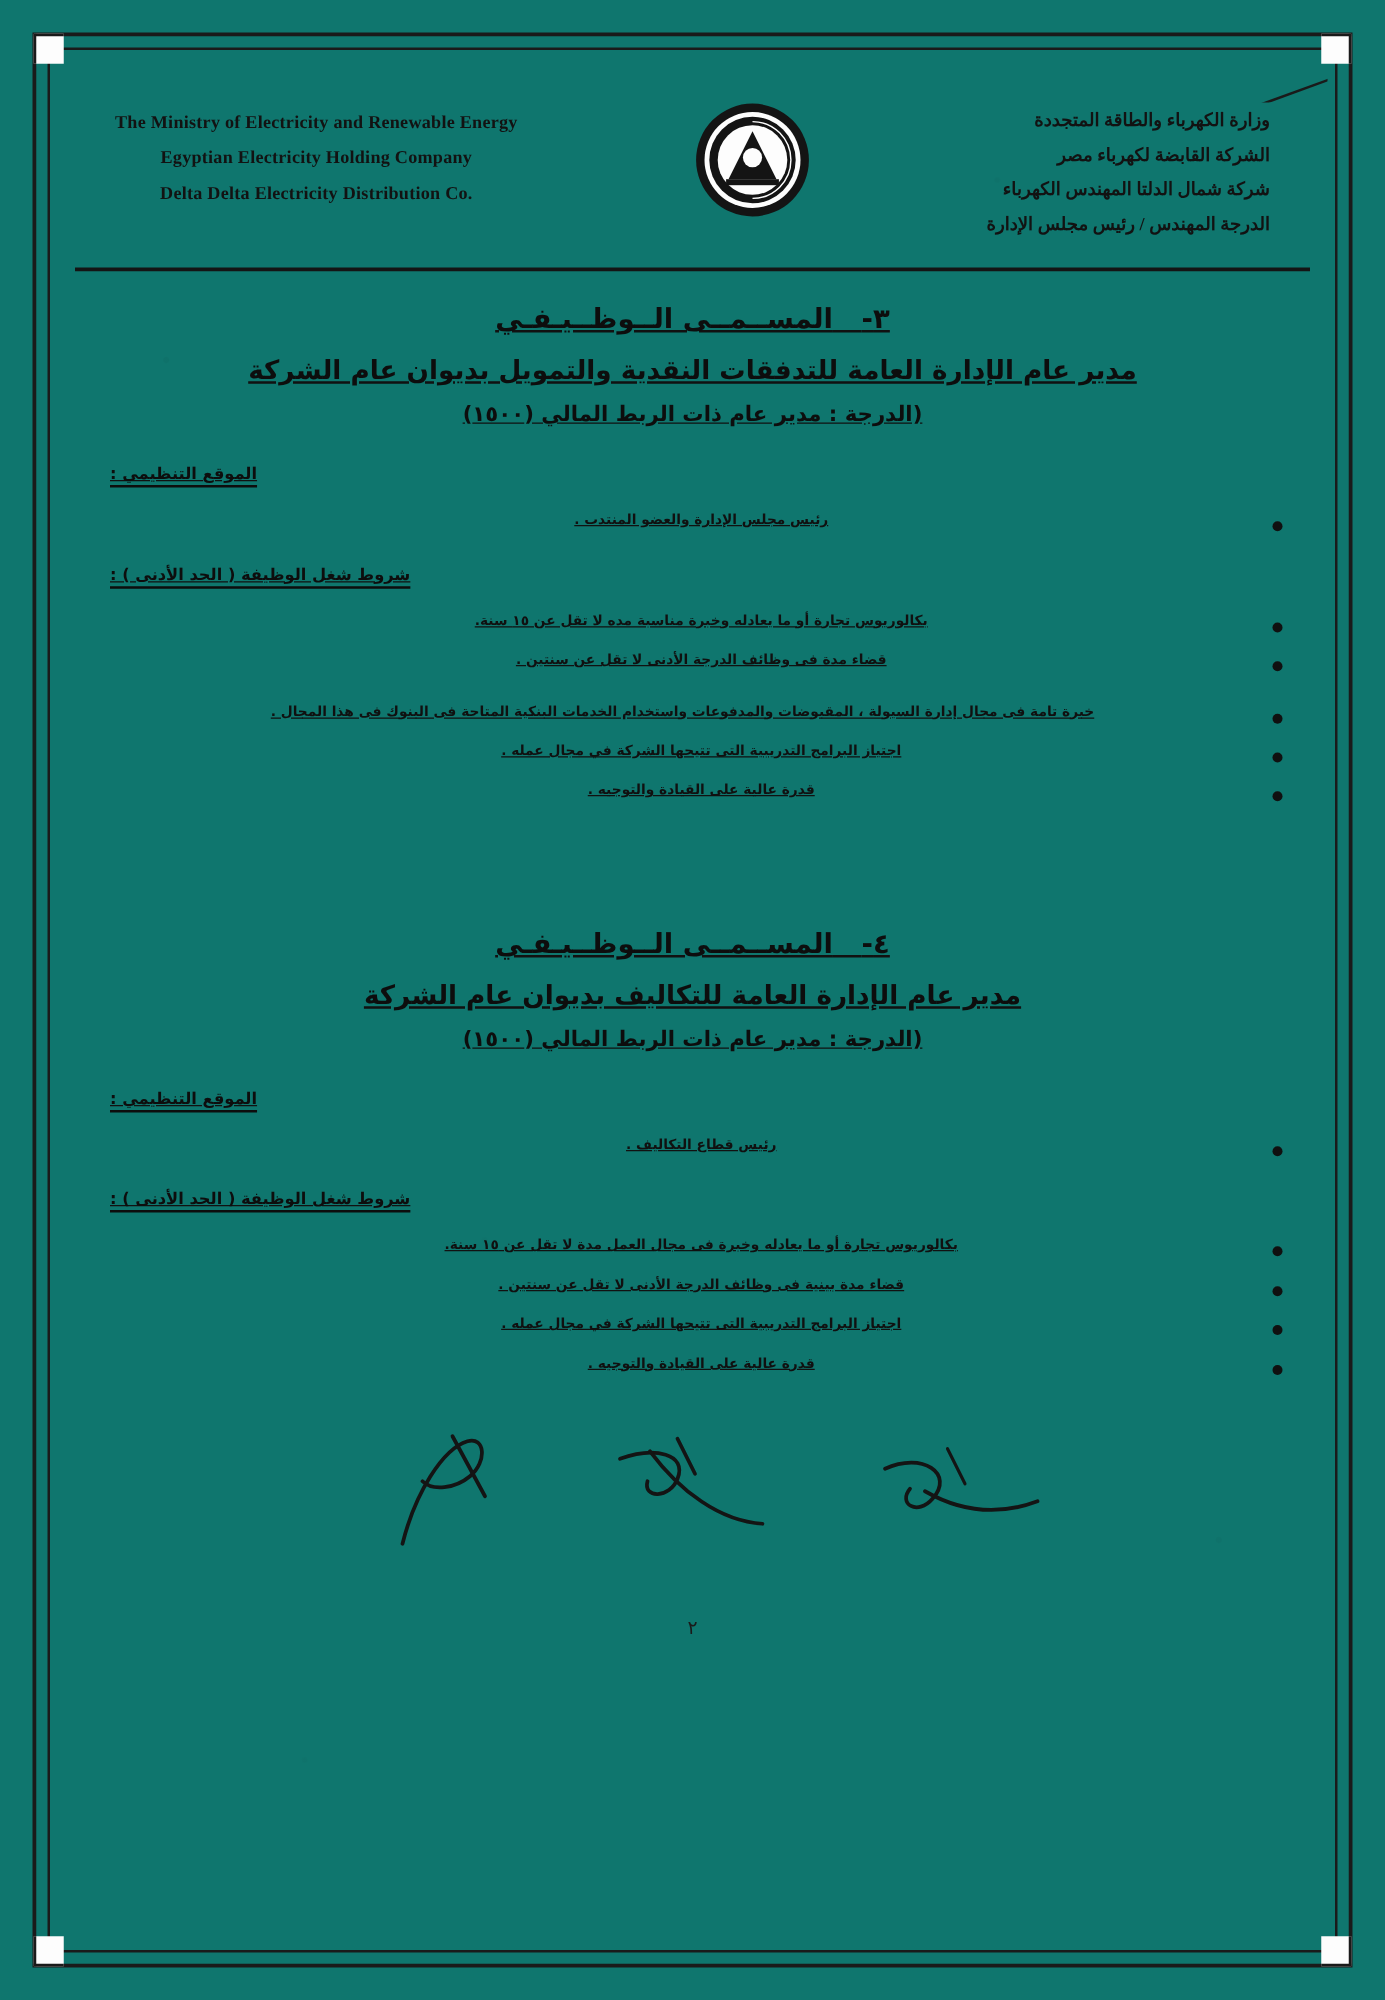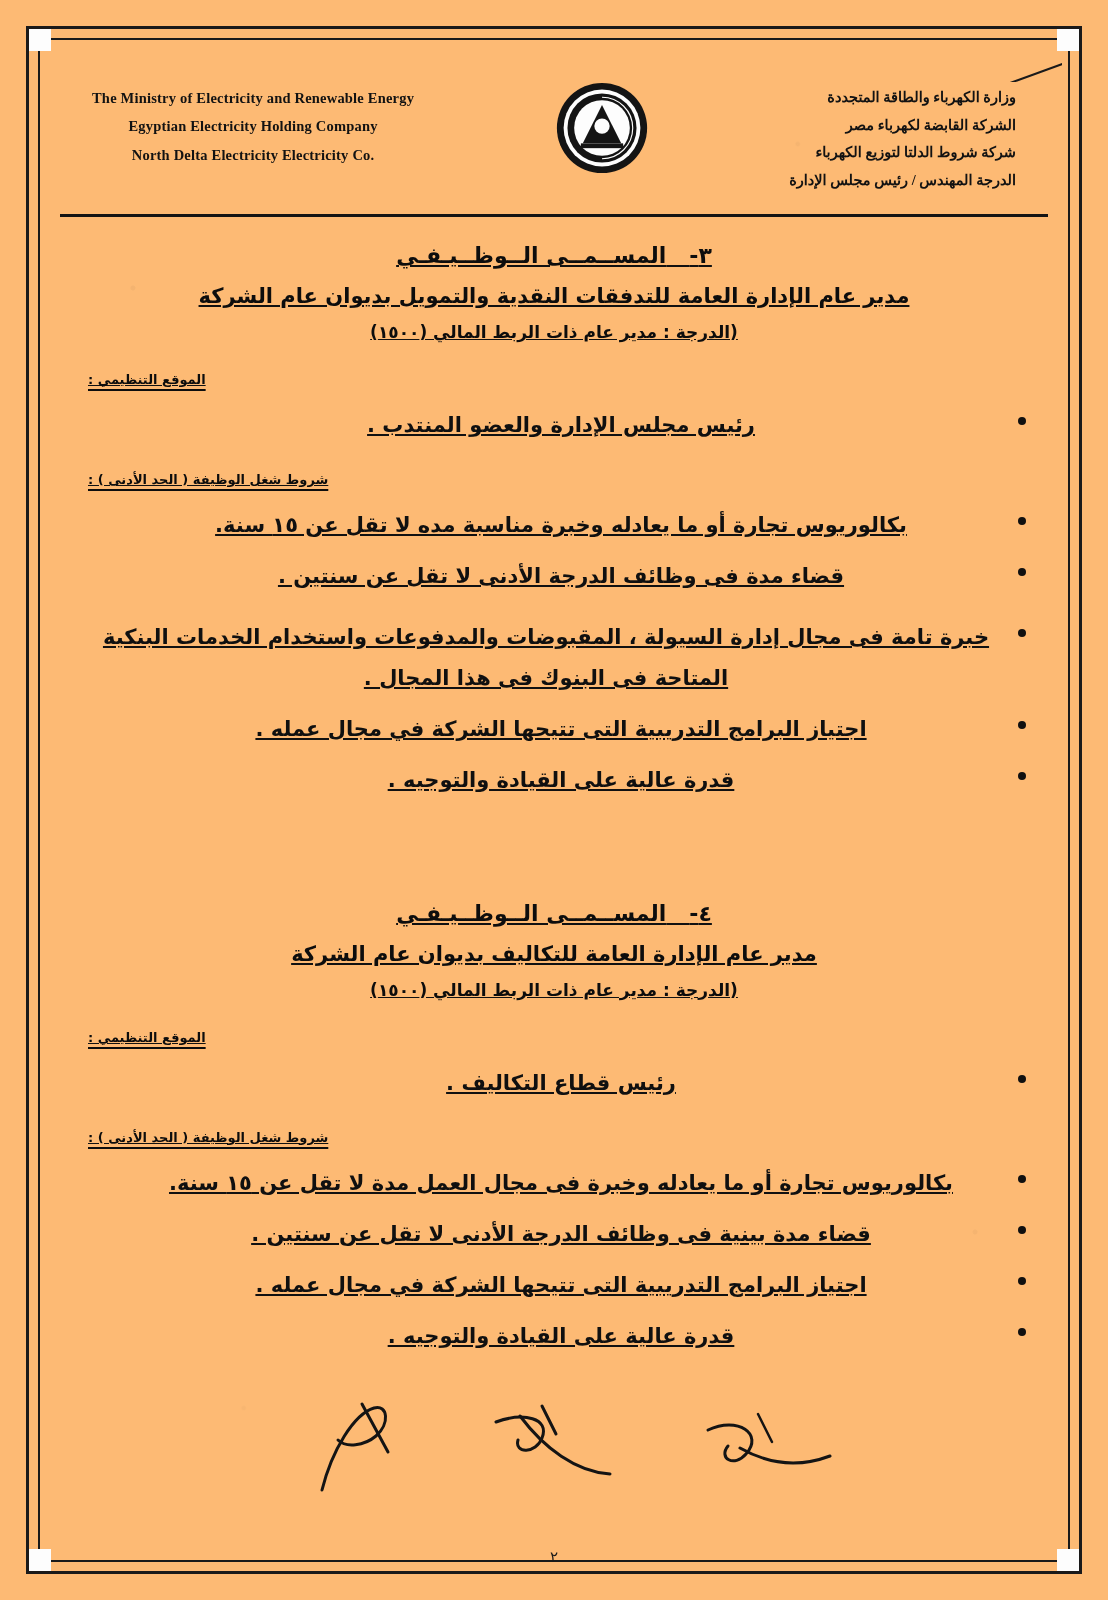--- a/index.html
+++ b/index.html
@@ -13,21 +13,21 @@
     font-family: "Liberation Sans", sans-serif;
     color: #111111;
     position: relative;
     overflow: hidden;
   }
 
   
   .scan-page {
     position: absolute;
     inset: 0;
-    background: #fdba74;
+    background: #0f766e;
   }
   .scan-noise {
     position: absolute;
     inset: 0;
     background:
       radial-gradient(circle at 12% 18%, rgba(0,0,0,0.035) 0 2px, transparent 3px),
       radial-gradient(circle at 72% 9%, rgba(0,0,0,0.03) 0 1.5px, transparent 3px),
       radial-gradient(circle at 35% 62%, rgba(0,0,0,0.025) 0 1.5px, transparent 3px),
       radial-gradient(circle at 88% 77%, rgba(0,0,0,0.03) 0 2px, transparent 3px),
       radial-gradient(circle at 22% 88%, rgba(0,0,0,0.025) 0 1.5px, transparent 3px);
@@ -179,21 +179,21 @@
   }
 
   ul.bullets {
     list-style: none;
     margin: 0 0 26px 0;
     padding: 0;
   }
   ul.bullets li {
     position: relative;
     font-weight: bold;
-    font-size: 21px;
+    font-size: 11px;
     line-height: 1.95;
     color: #101010;
     text-align: center;
     padding: 0 0 0 0;
     margin-bottom: 10px;
   }
   ul.bullets li .bullet-dot {
     position: absolute;
     right: -2px;
     top: 12px;
@@ -252,40 +252,40 @@
   <div class="corner-nick nick-br"></div>
   <div class="tear-mark"></div>
 
   <div class="content">
 
     <div class="letterhead">
 
       <div class="lh-en">
         <div>The Ministry of Electricity and Renewable Energy</div>
         <div>Egyptian Electricity Holding Company</div>
-        <div>North Delta Electricity Electricity Co.</div>
+        <div>Delta Delta Electricity Distribution Co.</div>
       </div>
 
       <div class="lh-logo">
         <svg viewBox="0 0 100 100" width="96" height="96" aria-hidden="true">
           <circle cx="50" cy="50" r="47" fill="#141414"></circle>
           <circle cx="50" cy="50" r="40" fill="#fdfdfd"></circle>
           <circle cx="50" cy="50" r="36" fill="#141414"></circle>
           <circle cx="50" cy="50" r="29" fill="#fdfdfd"></circle>
           <path d="M50 26 L70 66 L30 66 Z" fill="#141414"></path>
           <circle cx="50" cy="48" r="8" fill="#fdfdfd"></circle>
           <rect x="28" y="66" width="44" height="5" fill="#141414"></rect>
           <path d="M50 18 a32 32 0 0 1 0 64" fill="none" stroke="#fdfdfd" stroke-width="1.2"></path>
         </svg>
       </div>
 
       <div class="lh-ar">
         <div>وزارة الكهرباء والطاقة المتجددة</div>
         <div>الشركة القابضة لكهرباء مصر</div>
-        <div>شركة شروط الدلتا لتوزيع الكهرباء</div>
+        <div>شركة شمال الدلتا المهندس الكهرباء</div>
         <div>الدرجة المهندس / رئيس مجلس الإدارة</div>
       </div>
     </div>
 
     <div class="rule"></div>
 
     <div class="doc-body">
 
       <div class="job-block">
 

